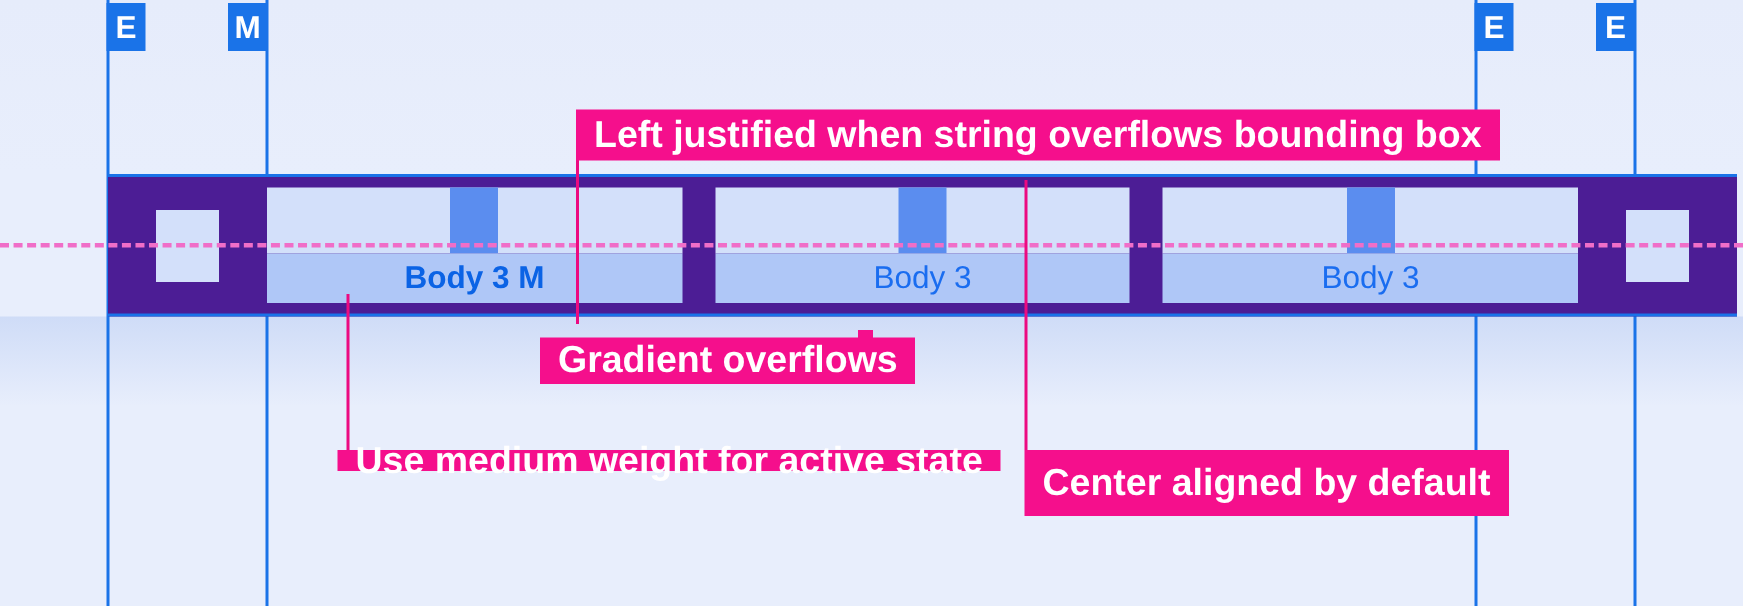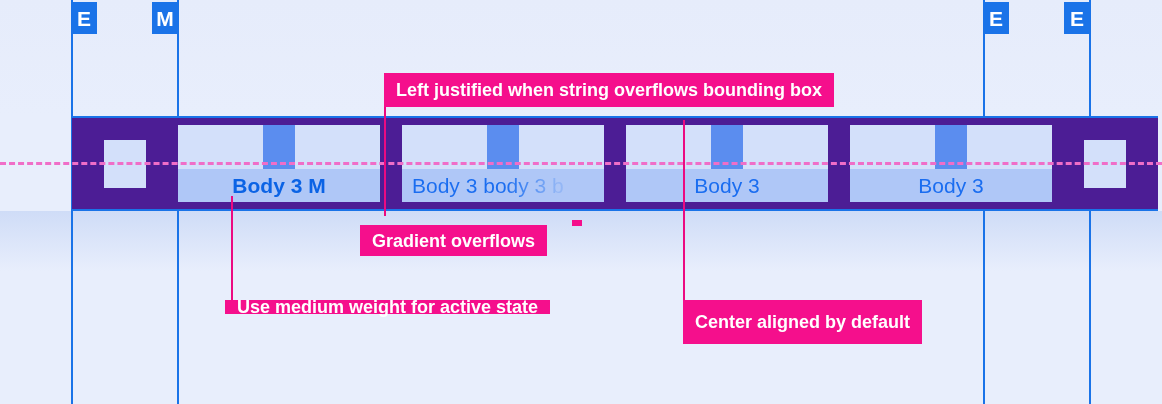--- a/index.html
+++ b/index.html
@@ -67,21 +67,21 @@
     position:absolute;left:0;top:162px;width:1162px;height:0;
     border-top:3px dashed #f06ec8;
   }
 
   
   .pline{position:absolute;width:2px;background:#ec0a81;}
 
   
   .ann{
     position:absolute;background:#f50f8c;color:#fff;
-    font-size:18px;font-weight:bold;line-height:1;
+    font-size:25px;font-weight:bold;line-height:1;
     display:flex;align-items:center;white-space:nowrap;
     padding:0 12px;box-sizing:border-box;
   }
   .notch{
     position:absolute;width:10px;height:6px;background:#f50f8c;
   }
 
   
   .badge{
     position:absolute;width:26px;height:32px;background:#1a73e8;color:#fff;
@@ -113,28 +113,20 @@
 
       <div class="tab">
         <div class="tab-icon">
           <div class="glyph"></div>
         </div>
         <div class="tab-label active">
           <span>Body 3 M</span>
         </div>
       </div>
 
-      <div class="tab">
-        <div class="tab-icon">
-          <div class="glyph"></div>
-        </div>
-        <div class="tab-label left">
-          <span>Body 3 body 3 b</span>
-        </div>
-      </div>
 
       <div class="tab">
         <div class="tab-icon">
           <div class="glyph"></div>
         </div>
         <div class="tab-label">
           <span>Body 3</span>
         </div>
       </div>
 

